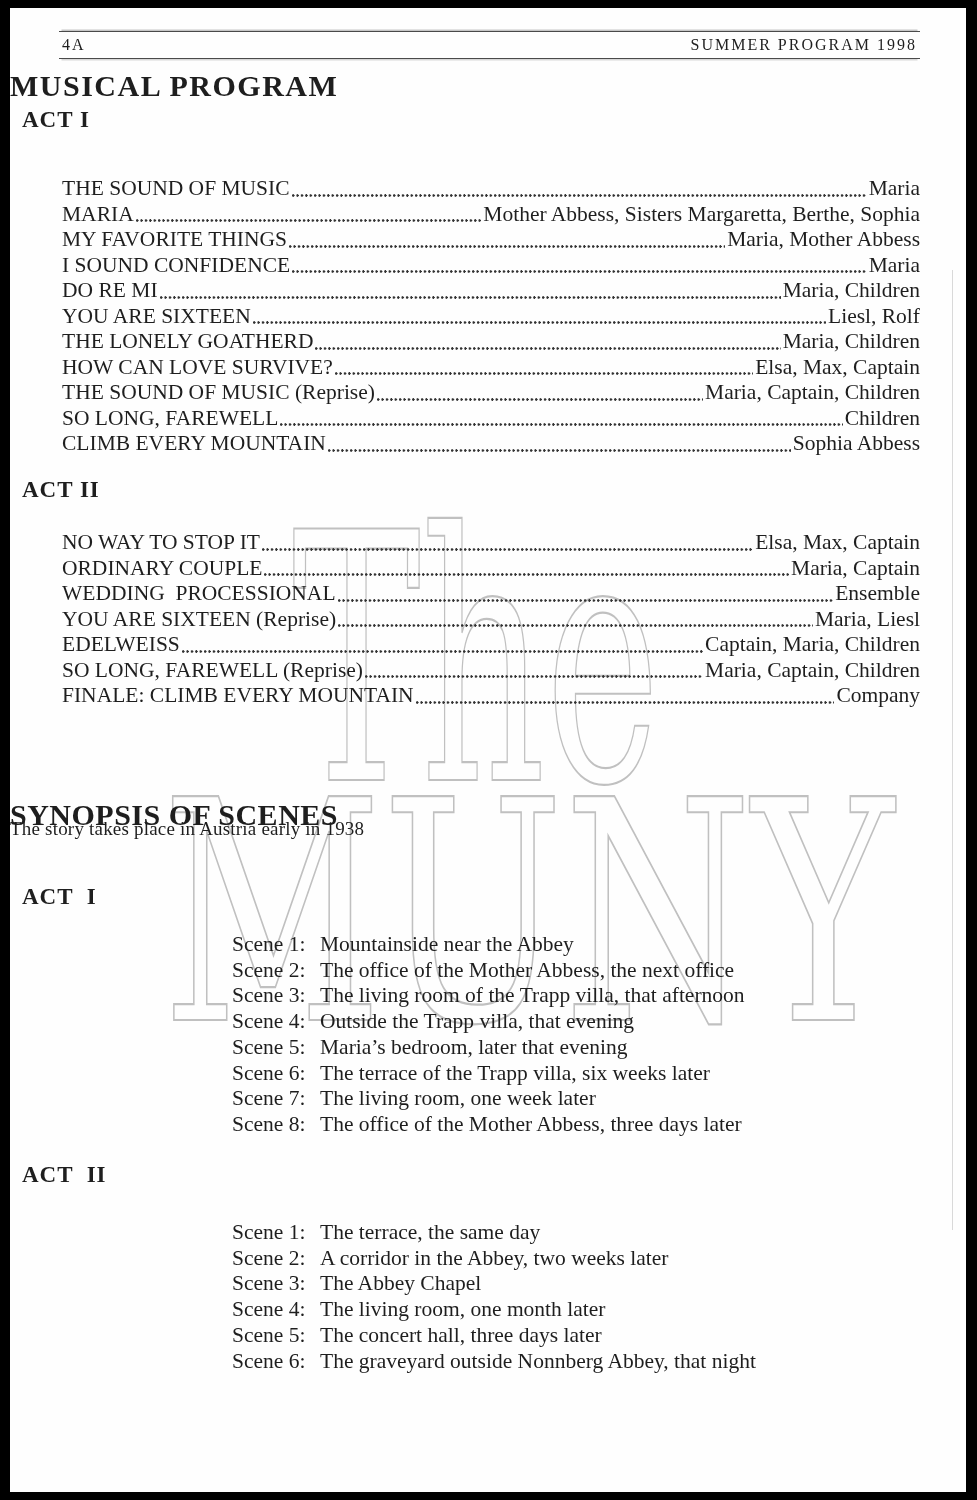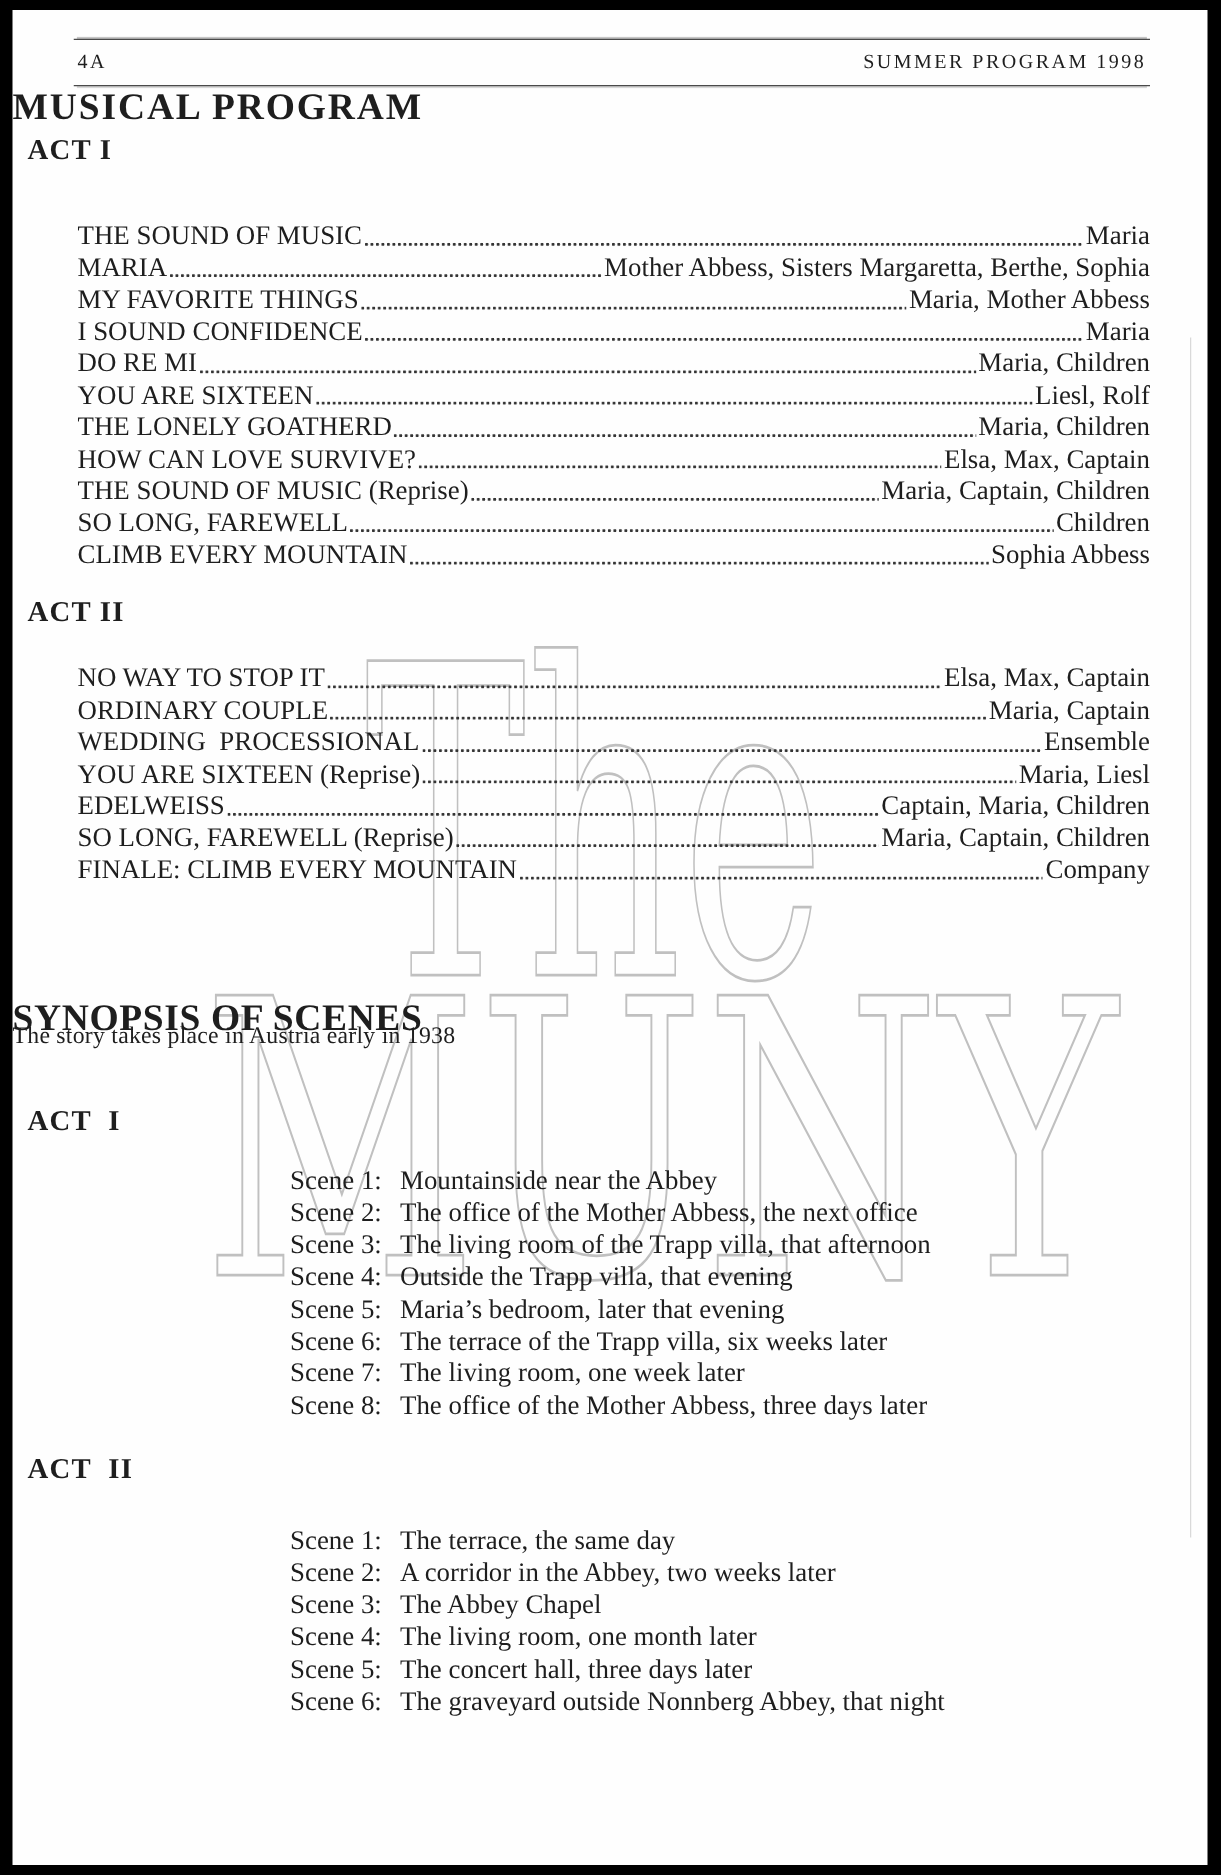--- a/index.html
+++ b/index.html
@@ -33,21 +33,21 @@
     position: absolute;
     right: 13px; top: 262px;
     width: 1px; height: 960px;
     background: #d9d9d9;
   }
   .content { position: absolute; inset: 0; }
 
   .running-header {
     position: absolute;
     left: 49px; top: 23px;
-    width: 861px; height: 38px;
+    width: 861px; height: 28px;
     border-top: 1.5px solid #4a4a4a;
     border-bottom: 1.5px solid #4a4a4a;
     box-shadow: 0 -4px 0 -2.5px #c6c6c6, 0 4px 0 -2.5px #d8d8d8;
     display: flex;
     align-items: center;
     justify-content: space-between;
     padding: 0 3px;
     box-sizing: border-box;
   }
   .page-number { font-size: 16px; letter-spacing: 2px; }

